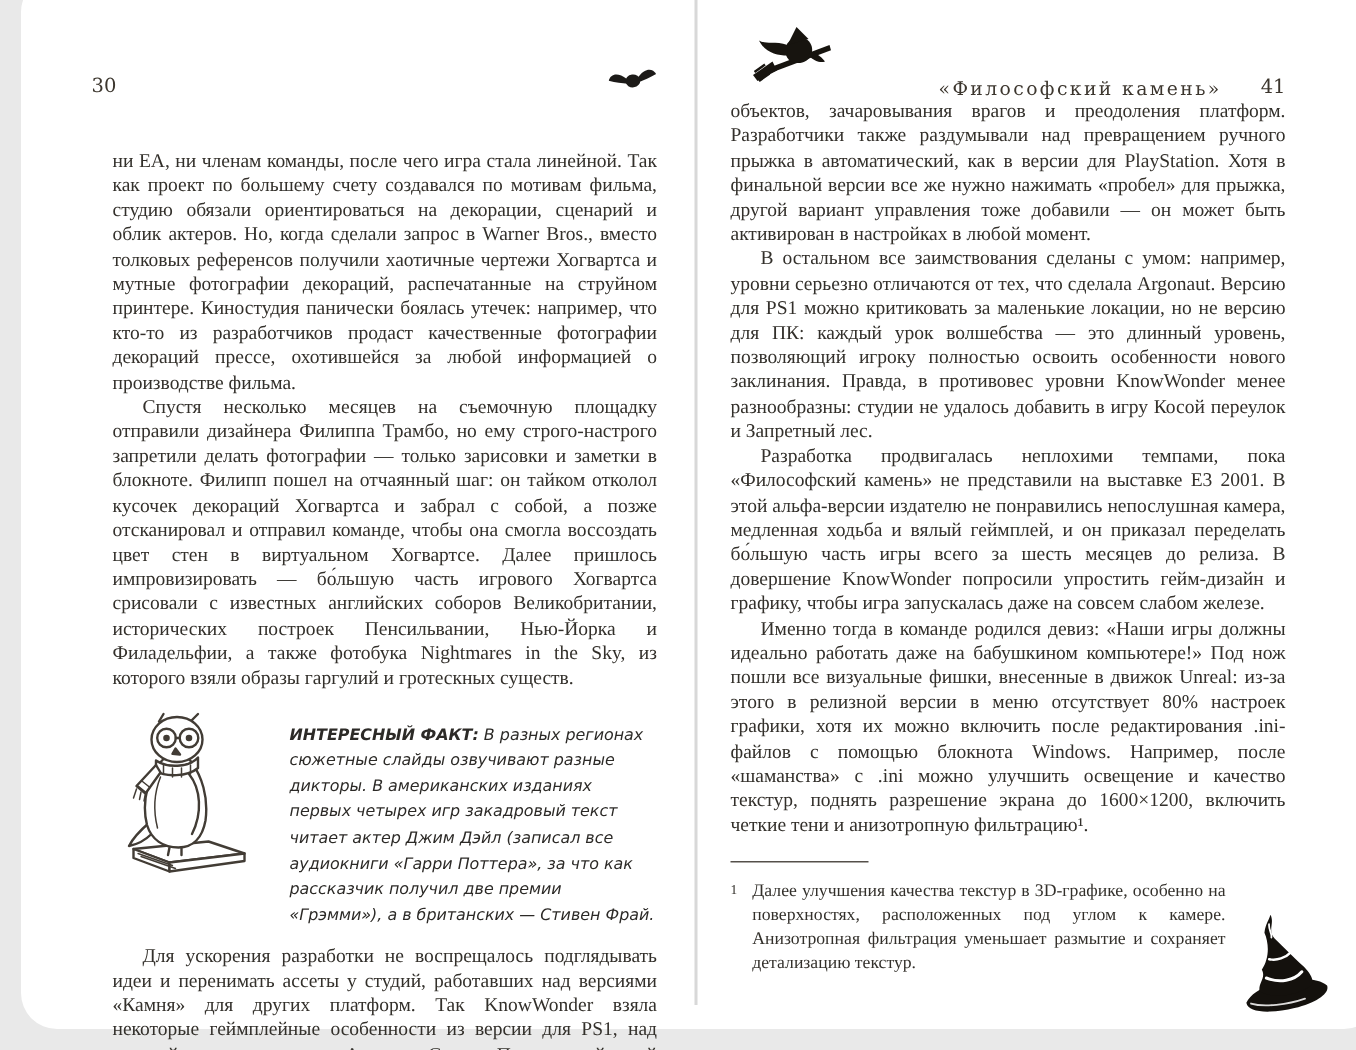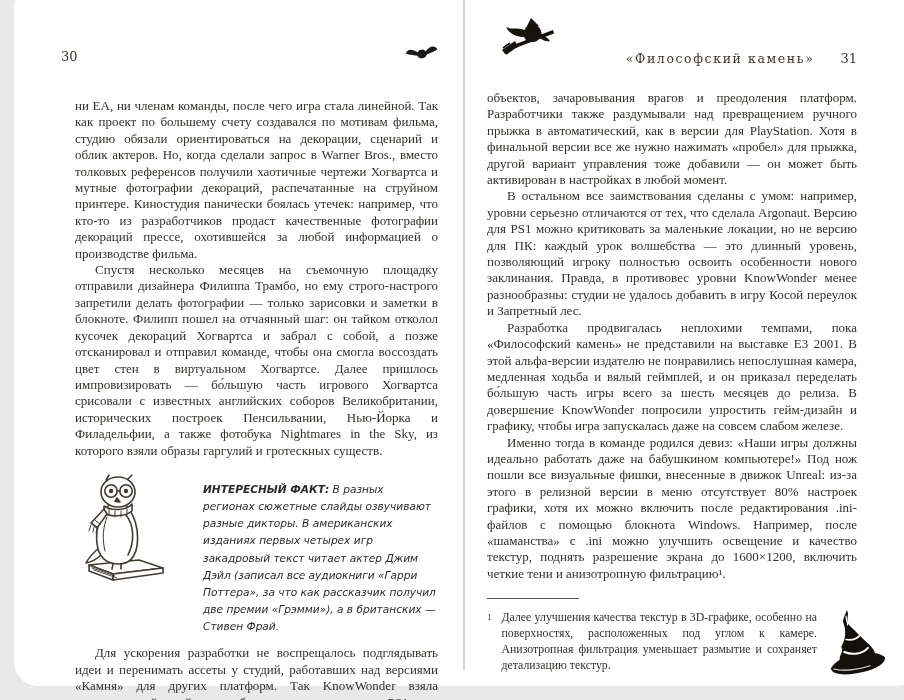--- a/index.html
+++ b/index.html
@@ -43,27 +43,27 @@
   .page-right .runhead .pagenum { margin-left: 26px; }
   .spacer { flex: 1; }
 
   .bodytext {
     font-size: 13px;
     line-height: 16.4px;
     text-align: justify;
     hyphens: auto;
   }
   .page-left .bodytext { margin-top: 34px; }
-  .page-right .bodytext { margin-top: 24px; }
+  .page-right .bodytext { }
   .bodytext p { margin: 0; text-indent: 20px; }
   .bodytext p.cont { text-indent: 0; }
 
   .fact-block {
     display: flex;
-    gap: 28px;
+    gap: 18px;
     align-items: flex-start;
     margin: 14px 0 10px 0;
   }
   .fact-illustration { flex: 0 0 auto; margin-left: -2px; }
   .fact-text {
     font-family: "DejaVu Sans", sans-serif;
     font-style: italic;
     font-size: 10.6px;
     line-height: 1.62;
     color: #2c2a27;
@@ -180,21 +180,21 @@
           <path d="M12,28 L52,13 L53,16.5 L13,31.5 Z"></path>
           <path d="M27,9 C22,12 21,19 25,23 C30,27 38,25 40,19 C42,13 37,7 31,8 Z"></path>
           <path d="M30,1 L38,9 L24,13 Z"></path>
           <path d="M24,13 C16,10 10,13 5,10 C9,18 17,20 24,20 Z"></path>
           <path d="M38,20 C42,24 46,25 49,24 C46,20 42,18 39,17 Z"></path>
         </g>
       </svg>
     </span>
     <span class="spacer"></span>
     <span>«Философский камень»</span>
-    <span class="pagenum">31</span>
+    <span class="pagenum">41</span>
   </div>
 
   <div class="bodytext">
     <p class="cont">объектов, зачаровывания врагов и преодоления платформ. Разработчики также раздумывали над превращением ручного прыжка в автоматический, как в версии для PlayStation. Хотя в финальной версии все же нужно нажимать «пробел» для прыжка, другой вариант управления тоже добавили — он может быть активирован в настройках в любой момент.</p>
     <p>В остальном все заимствования сделаны с умом: например, уровни серьезно отличаются от тех, что сделала Argonaut. Версию для PS1 можно критиковать за маленькие локации, но не версию для ПК: каждый урок волшебства — это длинный уровень, позволяющий игроку полностью освоить особенности нового заклинания. Правда, в противовес уровни KnowWonder менее разнообразны: студии не удалось добавить в игру Косой переулок и Запретный лес.</p>
     <p>Разработка продвигалась неплохими темпами, пока «Философский камень» не представили на выставке E3 2001. В этой альфа-версии издателю не понравились непослушная камера, медленная ходьба и вялый геймплей, и он приказал переделать бо́льшую часть игры всего за шесть месяцев до релиза. В довершение KnowWonder попросили упростить гейм-дизайн и графику, чтобы игра запускалась даже на совсем слабом железе.</p>
     <p>Именно тогда в команде родился девиз: «Наши игры должны идеально работать даже на бабушкином компьютере!» Под нож пошли все визуальные фишки, внесенные в движок Unreal: из-за этого в релизной версии в меню отсутствует 80% настроек графики, хотя их можно включить после редактирования .ini-файлов с помощью блокнота Windows. Например, после «шаманства» с .ini можно улучшить освещение и качество текстур, поднять разрешение экрана до 1600×1200, включить четкие тени и анизотропную фильтрацию¹.</p>
   </div>
 
   <hr class="footnote-sep">

